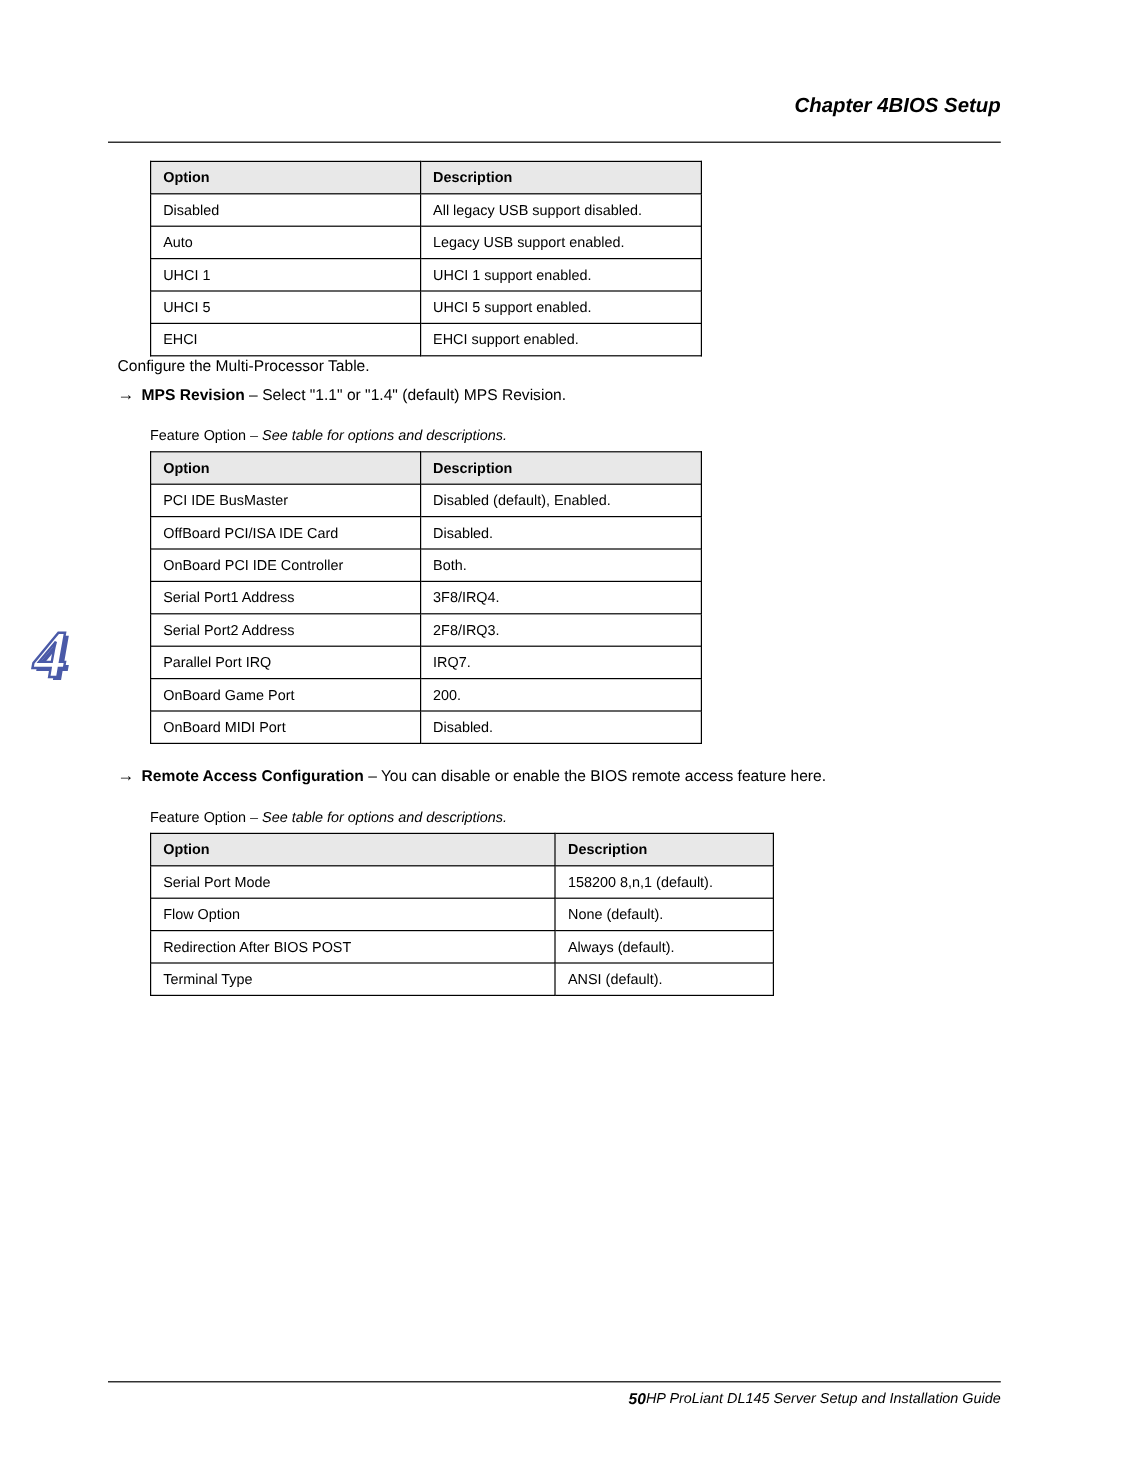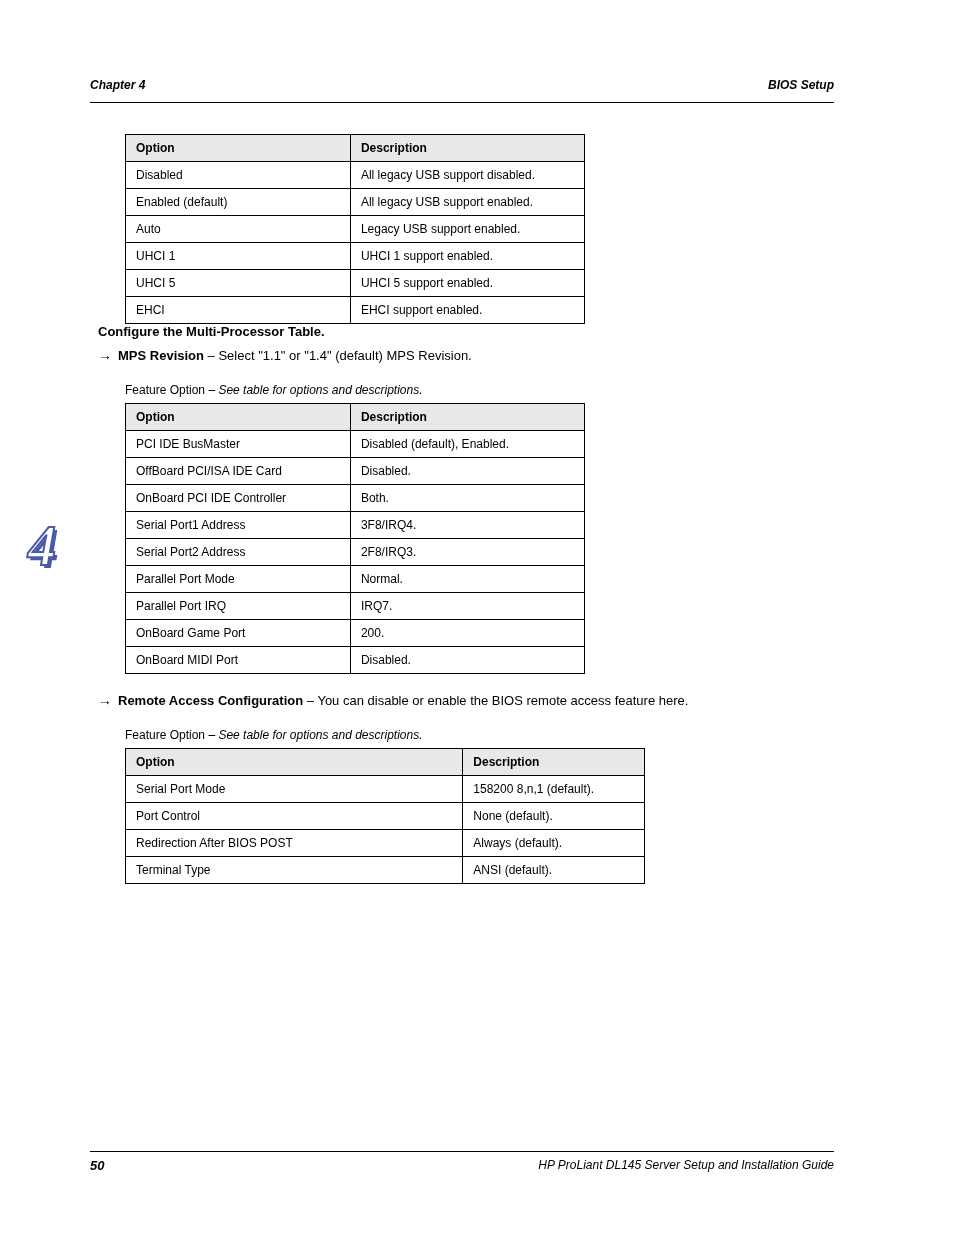--- a/index.html
+++ b/index.html
@@ -11,26 +11,26 @@
     color: #000;
     position: relative;
     font-size: 12px;
   }
   .page-header {
     position: absolute;
     top: 78px;
     left: 90px;
     right: 120px;
     border-bottom: 1px solid #000;
-    padding-bottom: 10px;
+    padding-bottom: 20px;
     display: flex;
-    justify-content: space-between;
-    font-style: italic;
-    font-weight: bold;
-    font-size: 12px;
+    justify-content: flex-end;
+    font-style: italic;
+    font-weight: bold;
+    font-size: 17px;
   }
   .content {
     position: absolute;
     top: 110px;
     left: 90px;
     right: 120px;
   }
   .table-block {
     margin-left: 35px;
     width: 460px;
@@ -60,21 +60,20 @@
     font-size: 18px;
     font-weight: bold;
     margin-top: 30px;
     margin-bottom: 8px;
     margin-left: 8px;
   }
   .subtitle {
     margin-left: 8px;
     margin-bottom: 8px;
     font-size: 13px;
-    font-weight: bold;
   }
   .arrow-line {
     margin-left: 8px;
     margin-bottom: 12px;
     font-size: 13px;
     display: flex;
     align-items: center;
   }
   .arrow {
     font-size: 14px;
@@ -102,21 +101,21 @@
     line-height: 1;
   }
   .page-footer {
     position: absolute;
     bottom: 62px;
     left: 90px;
     right: 120px;
     border-top: 1px solid #000;
     padding-top: 6px;
     display: flex;
-    justify-content: space-between;
+    justify-content: flex-end;
     font-style: italic;
     font-size: 12px;
   }
   .page-num {
     font-weight: bold;
     font-size: 13px;
   }
 </style>
 </head>
 <body>
@@ -137,24 +136,20 @@
           <th class="col1">Option</th>
           <th class="col2">Description</th>
         </tr>
       </thead>
       <tbody id="t1body">
           <tr>
             <td>Disabled</td>
             <td>All legacy USB support disabled.</td>
           </tr>
           <tr>
-            <td>Enabled (default)</td>
-            <td>All legacy USB support enabled.</td>
-          </tr>
-          <tr>
             <td>Auto</td>
             <td>Legacy USB support enabled.</td>
           </tr>
           <tr>
             <td>UHCI 1</td>
             <td>UHCI 1 support enabled.</td>
           </tr>
           <tr>
             <td>UHCI 5</td>
             <td>UHCI 5 support enabled.</td>
@@ -204,24 +199,20 @@
           </tr>
           <tr>
             <td>Serial Port1 Address</td>
             <td>3F8/IRQ4.</td>
           </tr>
           <tr>
             <td>Serial Port2 Address</td>
             <td>2F8/IRQ3.</td>
           </tr>
           <tr>
-            <td>Parallel Port Mode</td>
-            <td>Normal.</td>
-          </tr>
-          <tr>
             <td>Parallel Port IRQ</td>
             <td>IRQ7.</td>
           </tr>
           <tr>
             <td>OnBoard Game Port</td>
             <td>200.</td>
           </tr>
           <tr>
             <td>OnBoard MIDI Port</td>
             <td>Disabled.</td>
@@ -250,21 +241,21 @@
           <th class="col1w">Option</th>
           <th class="col2w">Description</th>
         </tr>
       </thead>
       <tbody id="t3body">
           <tr>
             <td>Serial Port Mode</td>
             <td>158200 8,n,1 (default).</td>
           </tr>
           <tr>
-            <td>Port Control</td>
+            <td>Flow Option</td>
             <td>None (default).</td>
           </tr>
           <tr>
             <td>Redirection After BIOS POST</td>
             <td>Always (default).</td>
           </tr>
           <tr>
             <td>Terminal Type</td>
             <td>ANSI (default).</td>
           </tr>

